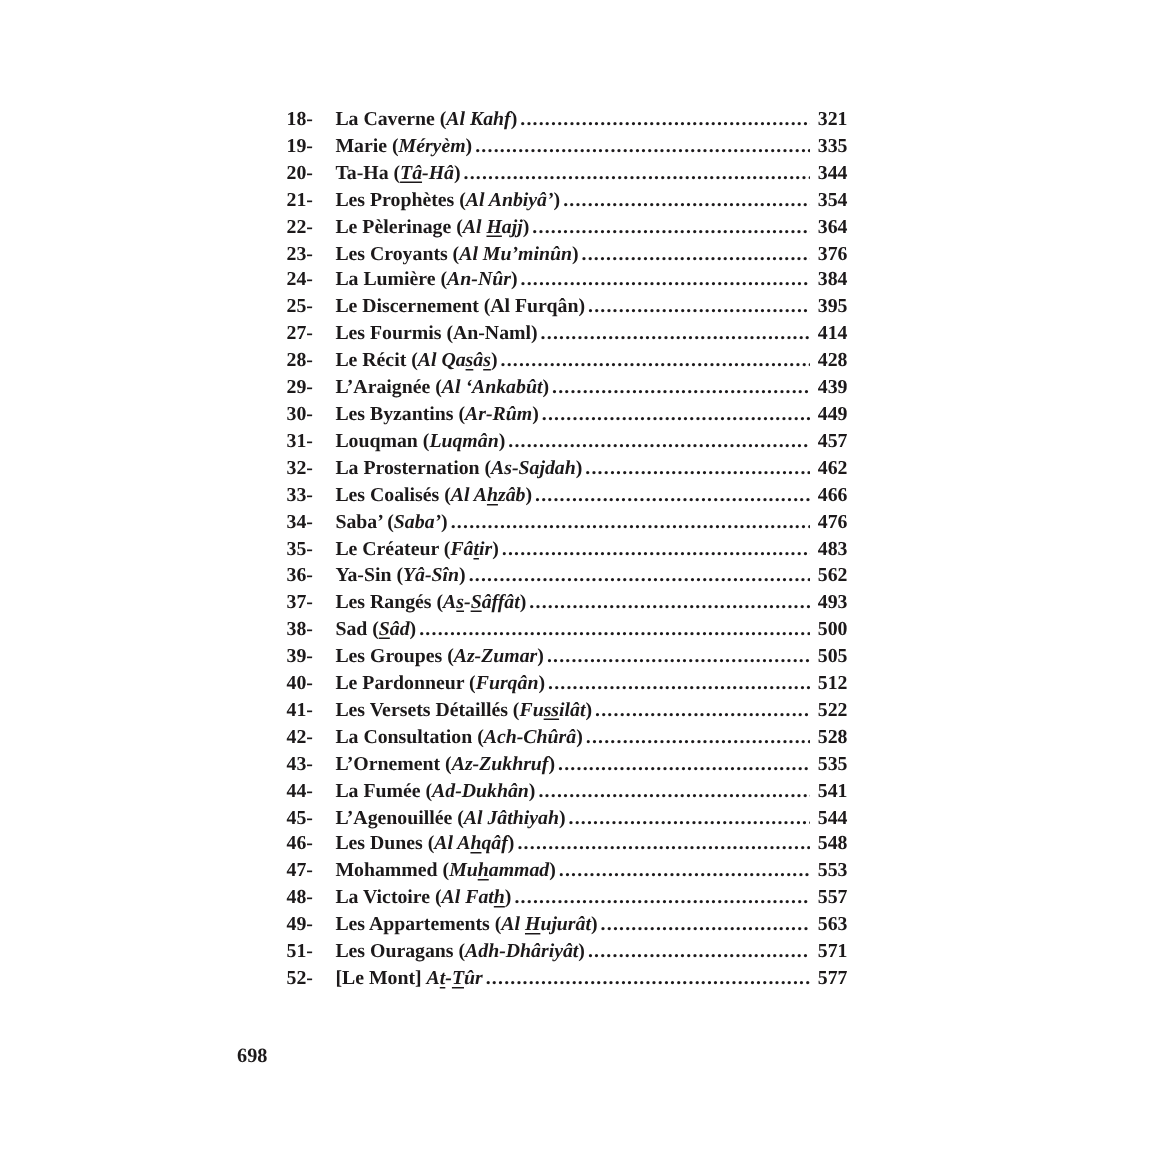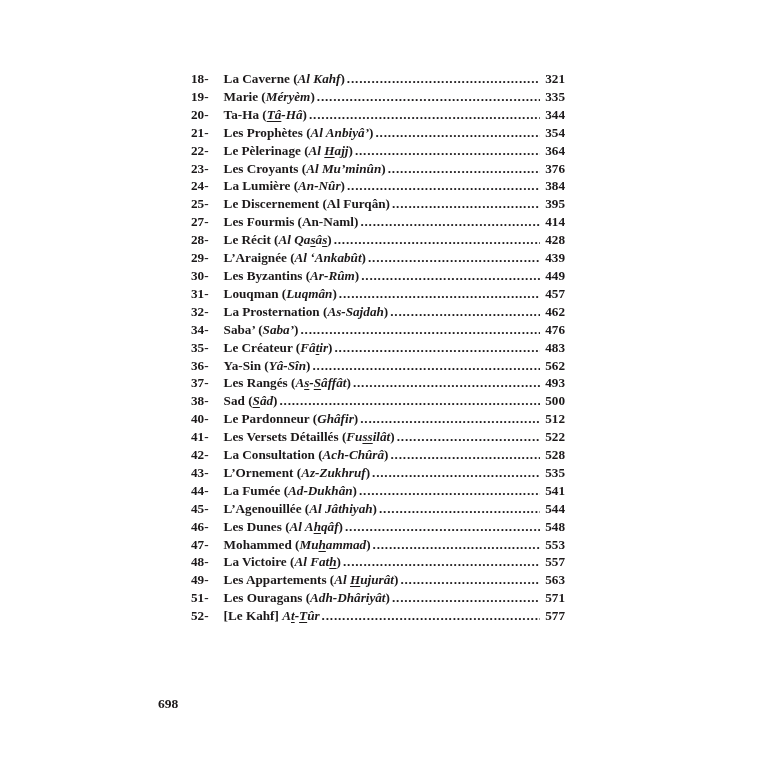--- a/index.html
+++ b/index.html
@@ -152,20 +152,26 @@
     <span class="pg">457</span>
   </div>
 
   <div class="row">
     <span class="num">32-</span>
     <span class="title"><span>La Prosternation (</span><span class="it">As-Sajdah</span><span>)</span></span>
     <span class="leader"></span>
     <span class="pg">462</span>
   </div>
 
+  <div class="row">
+    <span class="num">33-</span>
+    <span class="title"><span>Les Coalisés (</span><span class="it">Al A</span><span class="it ul">h</span><span class="it">zâb</span><span>)</span></span>
+    <span class="leader"></span>
+    <span class="pg">466</span>
+  </div>
 
   <div class="row">
     <span class="num">34-</span>
     <span class="title"><span>Saba’ (</span><span class="it">Saba’</span><span>)</span></span>
     <span class="leader"></span>
     <span class="pg">476</span>
   </div>
 
   <div class="row">
     <span class="num">35-</span>
@@ -188,24 +194,30 @@
     <span class="pg">493</span>
   </div>
 
   <div class="row">
     <span class="num">38-</span>
     <span class="title"><span>Sad (</span><span class="it ul">S</span><span class="it">âd</span><span>)</span></span>
     <span class="leader"></span>
     <span class="pg">500</span>
   </div>
 
+  <div class="row">
+    <span class="num">39-</span>
+    <span class="title"><span>Les Groupes (</span><span class="it">Az-Zumar</span><span>)</span></span>
+    <span class="leader"></span>
+    <span class="pg">505</span>
+  </div>
 
   <div class="row">
     <span class="num">40-</span>
-    <span class="title"><span>Le Pardonneur (</span><span class="it">Ghâfir</span><span>)</span></span>
+    <span class="title"><span>Le Pardonneur (</span><span class="it">Furqân</span><span>)</span></span>
     <span class="leader"></span>
     <span class="pg">512</span>
   </div>
 
   <div class="row">
     <span class="num">41-</span>
     <span class="title"><span>Les Versets Détaillés (</span><span class="it">Fu</span><span class="it ul">ss</span><span class="it">ilât</span><span>)</span></span>
     <span class="leader"></span>
     <span class="pg">522</span>
   </div>
@@ -269,19 +281,19 @@
 
   <div class="row">
     <span class="num">51-</span>
     <span class="title"><span>Les Ouragans (</span><span class="it">Adh-Dhâriyât</span><span>)</span></span>
     <span class="leader"></span>
     <span class="pg">571</span>
   </div>
 
   <div class="row">
     <span class="num">52-</span>
-    <span class="title"><span>[Le Kahf] </span><span class="it">A</span><span class="it ul">t</span><span class="it">-</span><span class="it ul">T</span><span class="it">ûr</span></span>
+    <span class="title"><span>[Le Mont] </span><span class="it">A</span><span class="it ul">t</span><span class="it">-</span><span class="it ul">T</span><span class="it">ûr</span></span>
     <span class="leader"></span>
     <span class="pg">577</span>
   </div>
 </div>
   <div class="footer">698</div>
 </div>
 
 </body></html>

